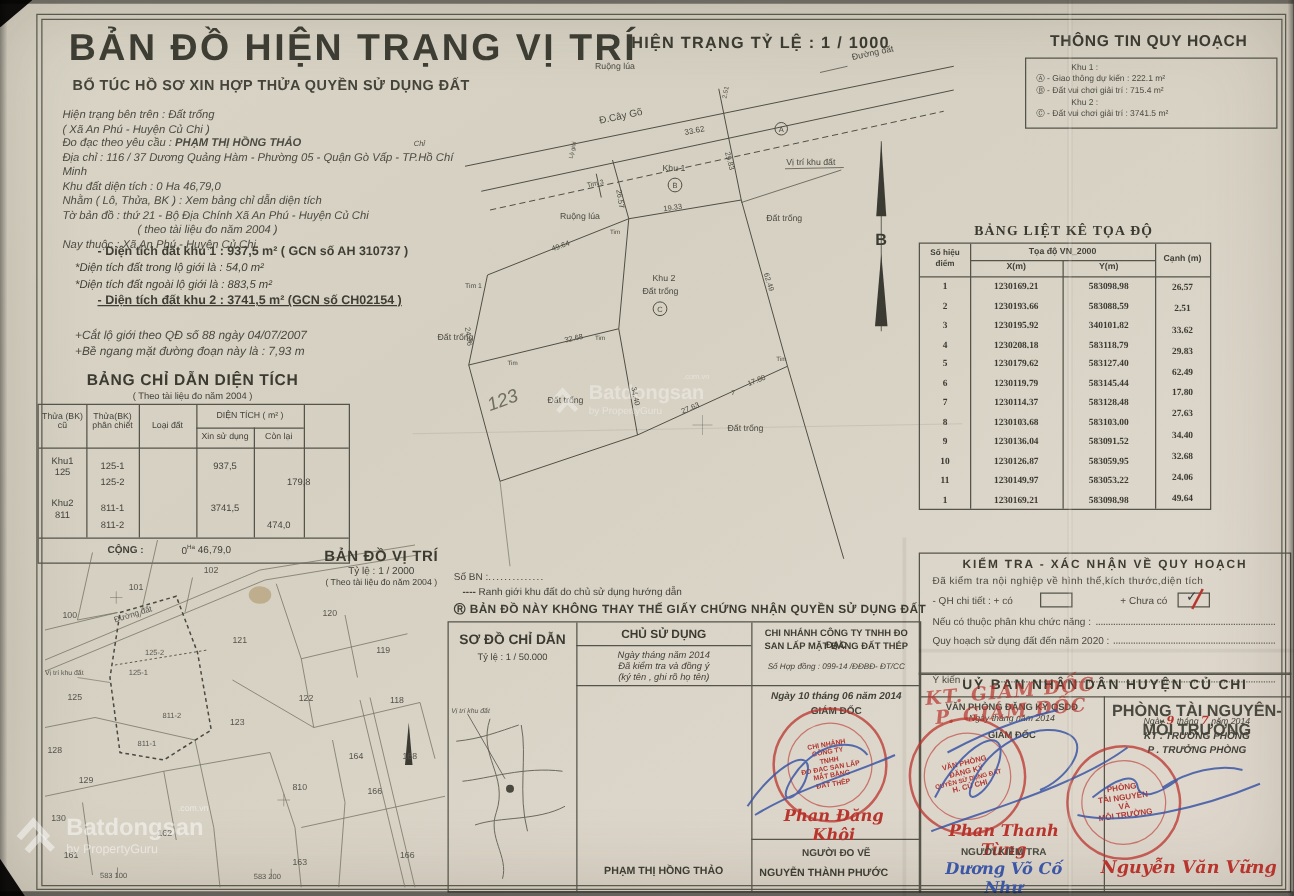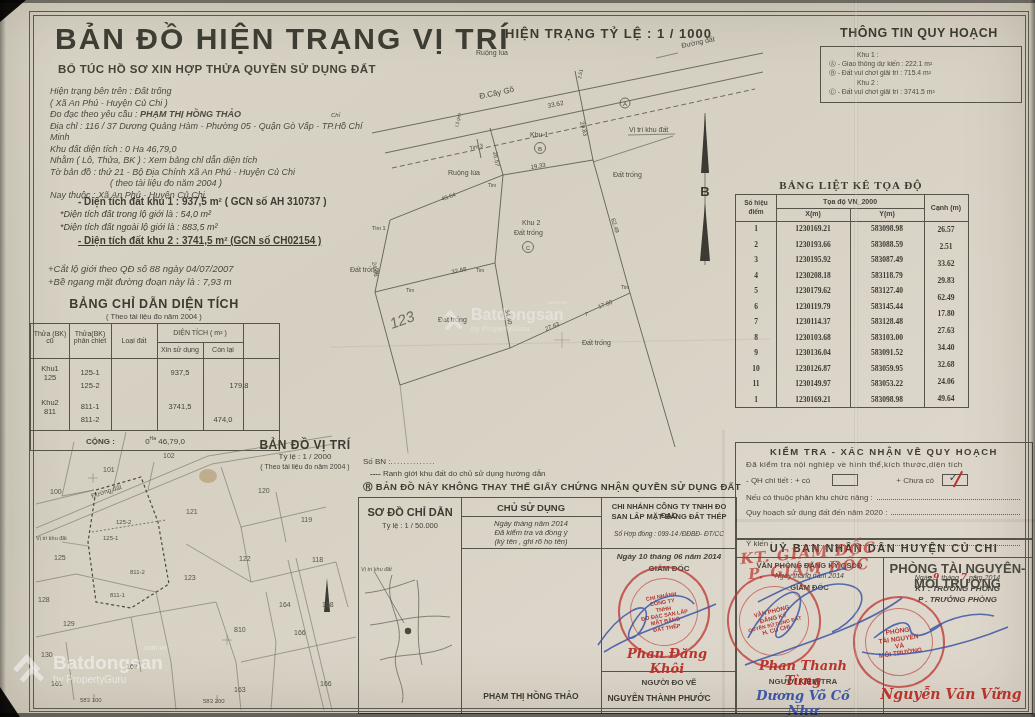--- a/index.html
+++ b/index.html
@@ -48,21 +48,21 @@
     <div>Nay thuộc : Xã An Phú - Huyện Củ Chi.</div>
   </div>
 
   <div class="abs" style="left:60px;top:195px;font-size:10px;line-height:13px;color:#3f3e34;">
     <div class="b" style="padding-left:18px;">- Diện tích đất khu 1 :  937,5 m² ( GCN số AH 310737 )</div>
     <div class="i" style="font-size:9px;">*Diện tích đất trong lộ giới là  :    54,0 m²</div>
     <div class="i" style="font-size:9px;">*Diện tích đất ngoài lộ giới là  :  883,5 m²</div>
     <div class="b" style="padding-left:18px;text-decoration:underline;">- Diện tích đất khu 2 : 3741,5 m² (GCN số CH02154 )</div>
   </div>
 
-  <div class="abs i" style="left:48px;top:262px;font-size:9.5px;line-height:13px;color:#4c4b41;">
+  <div class="abs i" style="left:60px;top:262px;font-size:9.5px;line-height:13px;color:#4c4b41;">
     <div>+Cắt lộ giới  theo QĐ số 88 ngày 04/07/2007</div>
     <div>+Bề ngang mặt đường đoạn này là : 7,93 m</div>
   </div>
 
   <div class="abs b c" style="left:30px;top:297px;width:248px;font-size:12.5px;letter-spacing:.5px;color:#3c3b31;">BẢNG CHỈ DẪN DIỆN TÍCH</div>
   <div class="abs c" style="left:30px;top:312px;width:248px;font-size:7.5px;">( Theo tài liệu đo năm 2004 )</div>
 
   <div class="abs" style="left:30px;top:323px;width:248px;height:126px;border:1px solid #55544a;font-size:7px;">
     <div class="line" style="left:38px;top:0;width:1px;height:106px;"></div>
     <div class="line" style="left:80px;top:0;width:1px;height:106px;"></div>
@@ -125,21 +125,21 @@
           <span class="c" style="width:74px;">583098.98</span>
         </div>
       <div class="row">
           <span class="c" style="width:40px;">2</span>
           <span class="c" style="width:74px;">1230193.66</span>
           <span class="c" style="width:74px;">583088.59</span>
         </div>
       <div class="row">
           <span class="c" style="width:40px;">3</span>
           <span class="c" style="width:74px;">1230195.92</span>
-          <span class="c" style="width:74px;">583087.49</span>
+          <span class="c" style="width:74px;">340101.82</span>
         </div>
       <div class="row">
           <span class="c" style="width:40px;">4</span>
           <span class="c" style="width:74px;">1230208.18</span>
           <span class="c" style="width:74px;">583118.79</span>
         </div>
       <div class="row">
           <span class="c" style="width:40px;">5</span>
           <span class="c" style="width:74px;">1230179.62</span>
           <span class="c" style="width:74px;">583127.40</span>

